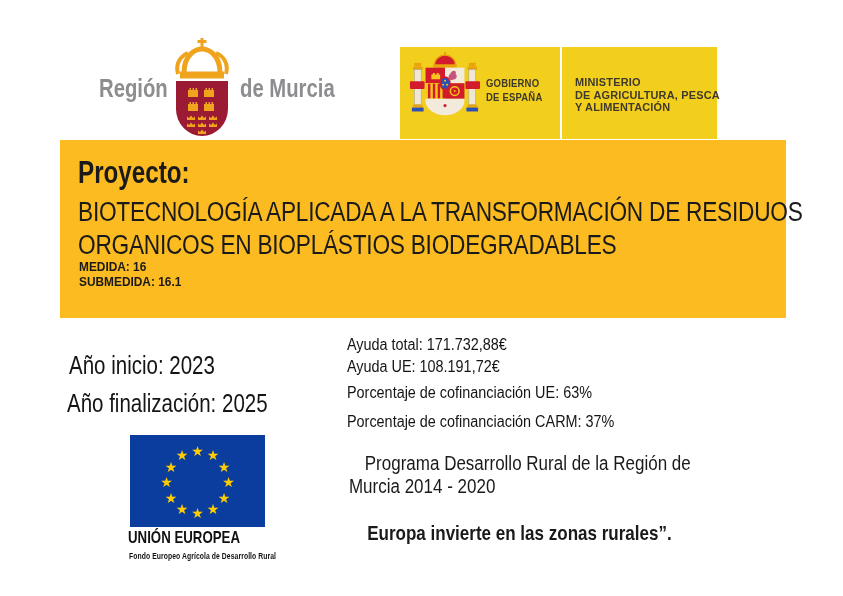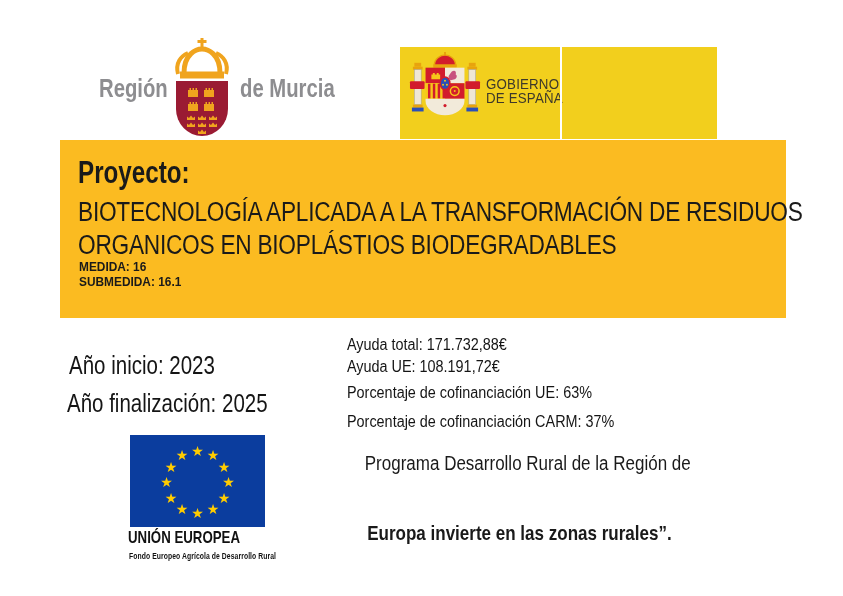--- a/index.html
+++ b/index.html
@@ -9,21 +9,21 @@
   }
   .abs{position:absolute;}
   .cond{display:inline-block;white-space:nowrap;transform-origin:left top;}
   .condc{display:inline-block;white-space:nowrap;transform-origin:center top;}
 
   
   .murcia-word{font-size:26px;line-height:26px;font-weight:700;color:#8d8d90;}
 
   
   .gob-block{left:400px;top:47px;width:317px;height:92px;background:#f2cf1d;}
-  .gob-text{font-size:14px;line-height:14px;font-weight:400;color:#3e392b;letter-spacing:.2px;}
+  .gob-text{font-size:10px;line-height:14px;font-weight:700;color:#3e392b;letter-spacing:.2px;}
   .min-text{font-size:11.5px;line-height:12.5px;font-weight:700;color:#3e392b;letter-spacing:.2px;}
   .gob-divider{left:160px;top:0;width:2px;height:92px;background:#ffffff;}
 
   
   .banner{left:60px;top:140px;width:726px;height:178px;background:#fbbb21;}
   .banner-heading{left:18px;top:15px;font-size:31px;font-weight:600;transform:scaleX(.78);}
   .banner-title{font-size:27px;font-weight:400;transform:scaleX(.84);letter-spacing:-.3px;}
   .banner-medida{font-size:13.5px;font-weight:700;transform:scaleX(.88);}
 
   
@@ -132,20 +132,25 @@
     </g>
   </svg>
 
   <div class="abs gob-text" style="left:86px;top:30px;">
     <div><span class="cond" style="transform:scaleX(.95);">GOBIERNO</span></div>
     <div><span class="cond" style="transform:scaleX(.95);">DE ESPAÑA</span></div>
   </div>
 
   <div class="abs gob-divider"></div>
 
+  <div class="abs min-text" style="left:175px;top:29px;">
+    <div><span class="cond" style="transform:scaleX(.95);">MINISTERIO</span></div>
+    <div><span class="cond" style="transform:scaleX(.95);">DE AGRICULTURA, PESCA</span></div>
+    <div><span class="cond" style="transform:scaleX(.95);">Y ALIMENTACIÓN</span></div>
+  </div>
 </div>
 
 <div class="abs banner">
   <span class="abs cond banner-heading">Proyecto:</span>
   <span class="abs cond banner-title" style="left:18px;top:57px;">BIOTECNOLOGÍA APLICADA A LA TRANSFORMACIÓN DE RESIDUOS</span>
   <span class="abs cond banner-title" style="left:18px;top:90px;">ORGANICOS EN BIOPLÁSTIOS BIODEGRADABLES</span>
   <span class="abs cond banner-medida" style="left:19px;top:119px;">MEDIDA: 16</span>
   <span class="abs cond banner-medida" style="left:19px;top:134px;">SUBMEDIDA: 16.1</span>
 </div>
 
@@ -169,14 +174,15 @@
   <span class="eu-star" style="left:41px;top:63px;">★</span>
   <span class="eu-star" style="left:36.5px;top:47px;">★</span>
   <span class="eu-star" style="left:41px;top:32px;">★</span>
   <span class="eu-star" style="left:52px;top:20px;">★</span>
 </div>
 <span class="abs cond eu-union" style="left:128px;top:528px;">UNIÓN EUROPEA</span>
 <span class="abs cond eu-fondo" style="left:129px;top:551px;">Fondo Europeo Agrícola de Desarrollo Rural</span>
 
 <div class="abs prog">
   <div class="prog-line" style="top:0;"><span class="condc prog-reg">Programa Desarrollo Rural de la Región de</span></div>
+  <div class="prog-line" style="top:23px;"><span class="condc prog-reg">Murcia 2014 - 2020</span></div>
   <div class="prog-line" style="top:69px;"><span class="condc prog-bold">Europa invierte en las zonas rurales”.</span></div>
 </div>
 
 </body></html>

